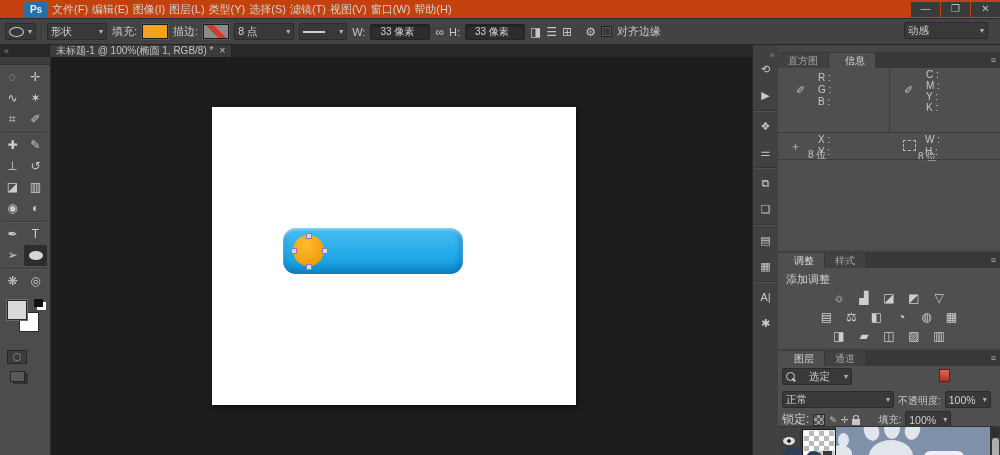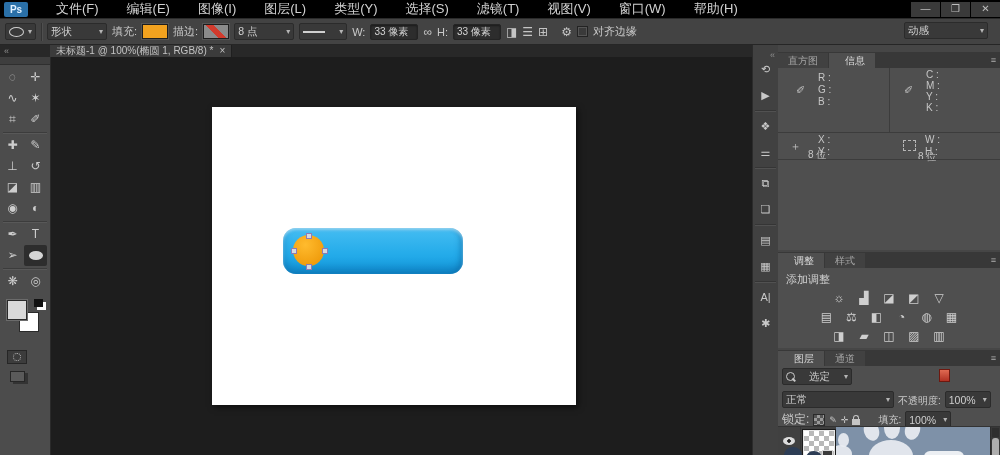--- a/index.html
+++ b/index.html
@@ -1,33 +1,33 @@
 <!DOCTYPE html>
 <html><head>
 <meta charset="utf-8">
 <style>
   html,body{margin:0;padding:0;background:#1d1d1d;width:1000px;height:455px;overflow:hidden;
     font-family:"Liberation Sans","DejaVu Sans",sans-serif;-webkit-font-smoothing:antialiased;}
   
-  #menubar{position:absolute;left:0;top:0;right:0;height:18px;background:#000000;display:flex;align-items:center;z-index:9;}
+  #menubar{position:absolute;left:0;top:0;right:0;height:18px;background:#c2410c;display:flex;align-items:center;z-index:9;padding-left:20px;}
   #pslogo{width:24px;height:15px;margin-left:4px;background:#2a70a8;color:#dff0ff;font-size:10px;font-weight:bold;
     text-align:center;line-height:15px;border-radius:2px;}
-  .mi{color:#d2d2d2;font-size:13px;margin-left:28px;white-space:nowrap;cursor:default;}
+  .mi{color:#d2d2d2;font-size:11px;margin-left:4px;white-space:nowrap;cursor:default;}
   #winbtns{margin-left:auto;display:flex;}
   .wb{width:29px;height:15px;color:#bdbdbd;font-size:10px;text-align:center;line-height:14px;background:#3a3a3a;margin-left:1px;}
   
   #optionsbar{position:absolute;left:0;top:18px;right:0;height:25px;background:#434343;border-top:1px solid #2a2a2a;
     border-bottom:1px solid #262626;display:flex;align-items:center;padding:0 5px;gap:5px;z-index:8;}
   .sepv{width:1px;height:18px;background:#333;box-shadow:1px 0 0 #4f4f4f;}
   .lbl{color:#c9c9c9;font-size:11px;white-space:nowrap;}
   .dd{background:#393939;border:1px solid #2b2b2b;border-radius:2px;height:15px;display:flex;align-items:center;
     color:#cfcfcf;font-size:10.5px;padding:0 3px;gap:4px;}
   .ar{color:#b5b5b5;font-size:8px;line-height:8px;}
   .inp{background:#2d2d2d;border:1px solid #242424;border-radius:2px;height:14px;min-width:40px;color:#d2d2d2;
-    font-size:10px;line-height:14px;padding:0 3px;box-shadow:inset 0 1px 2px rgba(0,0,0,.4);}
+    font-size:10px;line-height:14px;padding:0 9px;box-shadow:inset 0 1px 2px rgba(0,0,0,.4);}
   .swatch{width:24px;height:13px;border:1px solid #1e1e1e;box-shadow:0 0 0 1px #555;}
   #fillswatch{background:#f2a21f;}
   #strokeswatch{background:linear-gradient(45deg,transparent 40%,#d23b2d 40%,#d23b2d 60%,transparent 60%),#8b8b8b;}
   .obicon{color:#c5c5c5;font-size:12px;line-height:14px;}
   .chk{width:9px;height:9px;border:1px solid #232323;background:#3a3a3a;box-shadow:inset 0 0 0 1px #555;}
   .ellipseglyph{width:13px;height:8px;border:1px solid #cfcfcf;border-radius:50%;display:inline-block;}
   #workspacedd{position:absolute;right:12px;top:3px;width:76px;}
   
   #tabstrip{position:absolute;left:0;top:44px;right:248px;height:13px;background:#282828;z-index:7;}
   #doctab{position:absolute;left:50px;top:0;height:13px;background:#3b3b3b;border-right:1px solid #1f1f1f;

